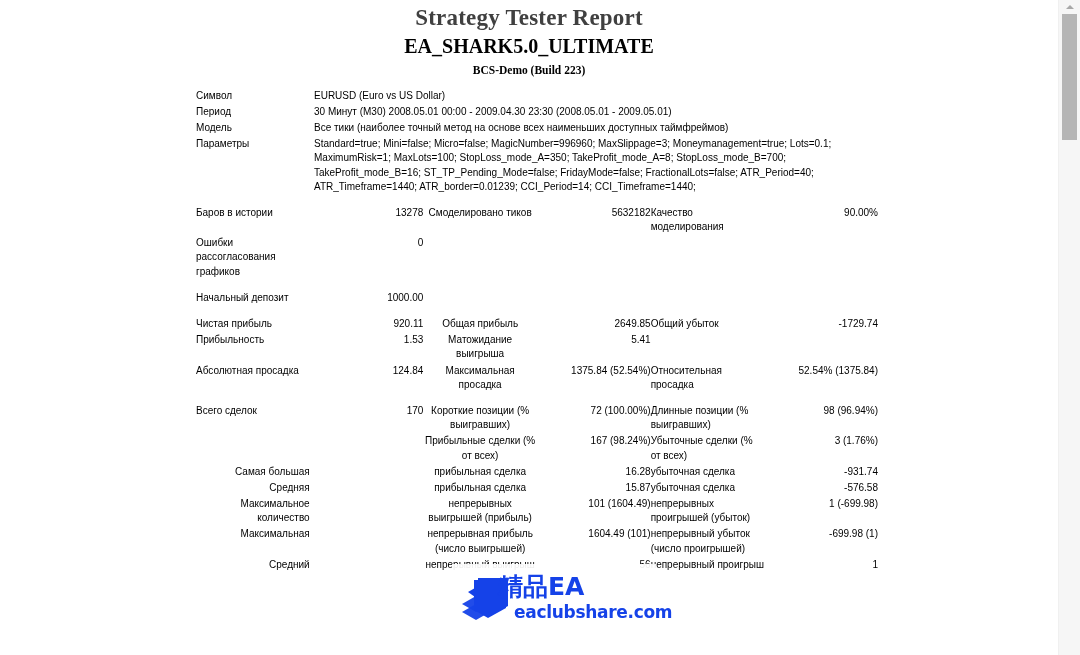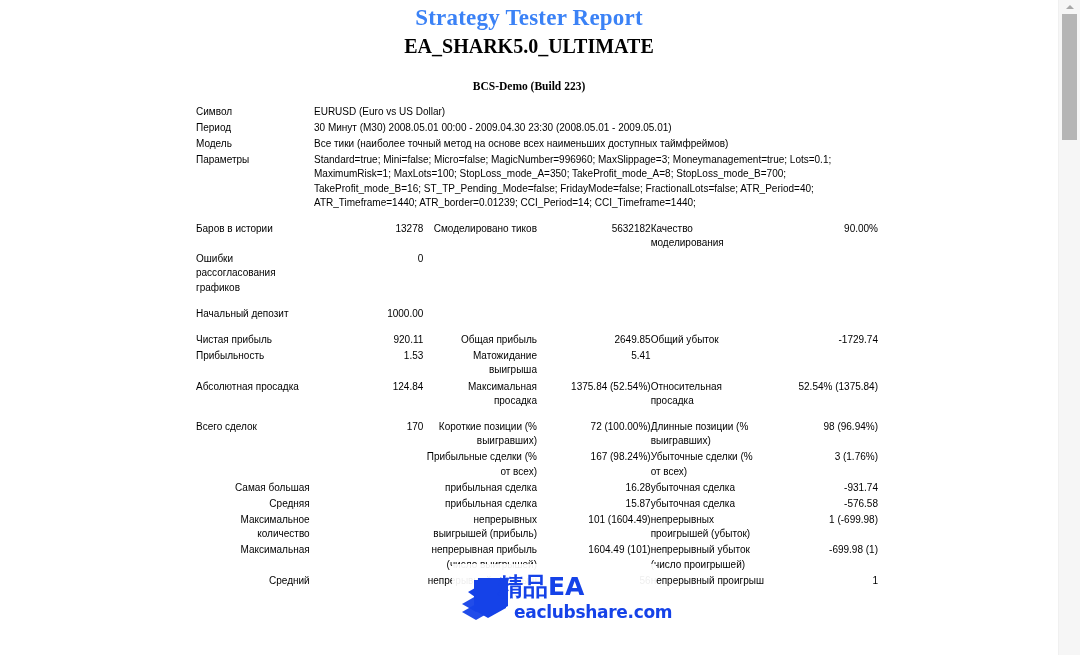--- a/index.html
+++ b/index.html
@@ -24,57 +24,57 @@
     height: 655px;
     background: #ffffff;
     padding: 0;
   }
   
   .title-block { text-align: center; padding-top: 4px; }
   .title-1 {
     font-family: "Liberation Serif", serif;
     font-weight: bold;
     font-size: 23px;
-    color: #3b82f6;
+    color: #404040;
     letter-spacing: .2px;
     line-height: 1.2;
   }
   .title-2 {
     font-family: "Liberation Serif", serif;
     font-weight: bold;
     font-size: 20px;
     color: #000;
     line-height: 1.25;
     margin-top: 2px;
   }
   .title-3 {
     font-family: "Liberation Serif", serif;
     font-weight: bold;
     font-size: 11.5px;
     color: #000;
-    margin-top: 21px;
+    margin-top: 5px;
   }
   
   .info-wrap { margin-top: 12px; padding: 0 200px 0 196px; }
   table.info {
     width: 682px;
     border-collapse: collapse;
     font-size: 10px;
     color: #000;
     table-layout: fixed;
   }
   table.info td {
     padding: 1px 0 1px 0;
     vertical-align: top;
     line-height: 1.42;
   }
   .c-label  { width: 118px; text-align: left; padding-right: 6px; }
   .c-labelR { width: 118px; text-align: right; padding-right: 6px; }
   .c-val    { width: 52px;  text-align: right; padding-right: 6px; white-space: nowrap; }
-  .c-mid    { width: 190px; text-align: right;  padding-right: 6px; }
+  .c-mid    { width: 190px; text-align: center;  padding-right: 6px; }
   .c-midval { width: 92px;  text-align: right; padding-right: 6px; white-space: nowrap; }
   .c-right  { width: 175px; text-align: left;  padding-right: 6px; }
   .c-rval   { width: 95px;  text-align: right; white-space: nowrap; }
   .params-lines { line-height: 1.47; }
   .spacer-row td { height: 10px; padding: 0; }
   .vmid td { vertical-align: middle; }
   
   #watermark {
     position: absolute;
     left: 452px; top: 566px;

